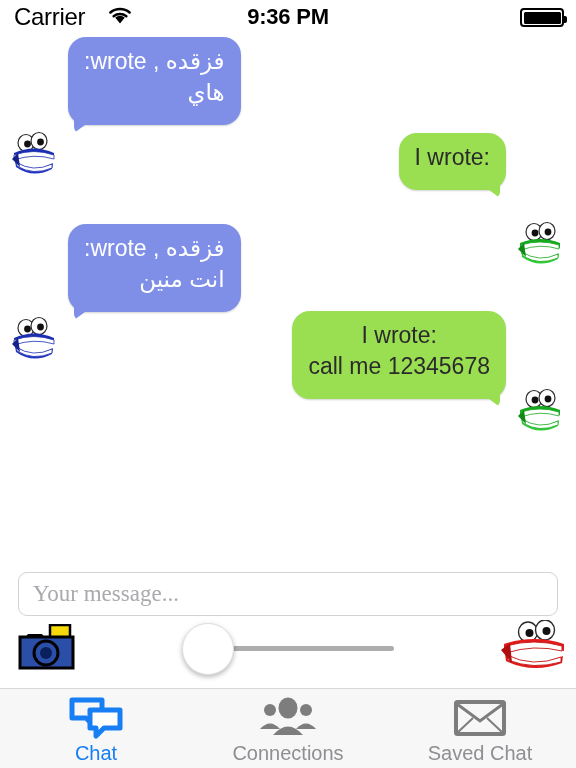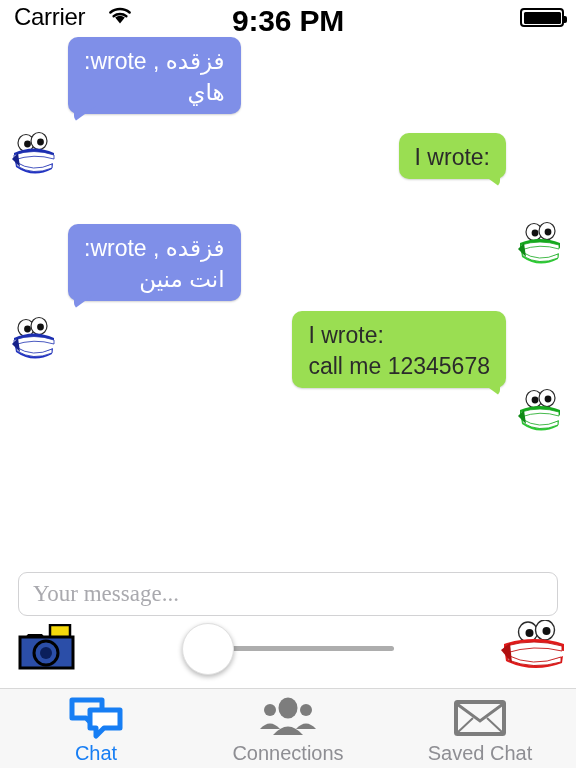--- a/index.html
+++ b/index.html
@@ -17,21 +17,21 @@
     background: #ffffff;
   }
   .sb-left {
     position: absolute; left: 14px; top: 3px;
     display: flex; align-items: center; gap: 22px;
   }
   .sb-carrier { font-size: 24px; font-weight: 400; color: #000; letter-spacing: -0.3px; }
   .sb-wifi { display: block; }
   .sb-time {
     position: absolute; left: 0; right: 0; top: 4px;
-    text-align: center; font-size: 30px; font-weight: 700; color: #000;
+    text-align: center; font-size: 22px; font-weight: 700; color: #000;
     letter-spacing: -0.2px;
   }
   .sb-batt {
     position: absolute; right: 12px; top: 8px;
     width: 44px; height: 19px;
     border: 2px solid #000; border-radius: 4px; background: #fff; padding: 1.5px;
   }
   .sb-batt i { display:block; width: 100%; height: 100%; background: #000; border-radius: 1.5px; }
   .sb-batt::after {
     content: ""; position: absolute; right: -5px; top: 5.5px;
@@ -40,42 +40,42 @@
 
   
   .chat-area {
     position: absolute; top: 34px; left: 0; width: 576px; height: 524px;
     background: #ffffff; overflow: hidden;
   }
   .msg-row { position: absolute; }
 
   .bubble {
     position: relative;
-    border-radius: 10px;
-    padding: 9px 16px 6px 16px;
+    border-radius: 18px;
+    padding: 9px 16px 17px 16px;
     display: inline-block;
     box-shadow: 0 1px 2px rgba(0,0,0,0.18);
   }
   .bubble .line { font-size: 23px; line-height: 31px; white-space: pre; }
 
   
   .bubble.incoming { background: #7f8fe8; color: #ffffff; }
   .bubble.incoming .line { text-align: right; direction: rtl; }
   .bubble.incoming::after {
     content: ""; position: absolute; left: 6px; bottom: -8px;
     width: 0; height: 0;
     border-left: 0 solid transparent;
     border-right: 22px solid transparent;
     border-top: 16px solid #7f8fe8;
     border-bottom-left-radius: 6px;
   }
 
   
   .bubble.outgoing { background: #9ade52; color: #2b2b2b; }
-  .bubble.outgoing .line { text-align: left; direction: ltr; }
+  .bubble.outgoing .line { text-align: center; direction: ltr; }
   .bubble.outgoing::after {
     content: ""; position: absolute; right: 6px; bottom: -8px;
     width: 0; height: 0;
     border-right: 0 solid transparent;
     border-left: 22px solid transparent;
     border-top: 16px solid #9ade52;
     border-bottom-right-radius: 6px;
   }
 
   .avatar { position: absolute; width: 52px; height: 48px; }

